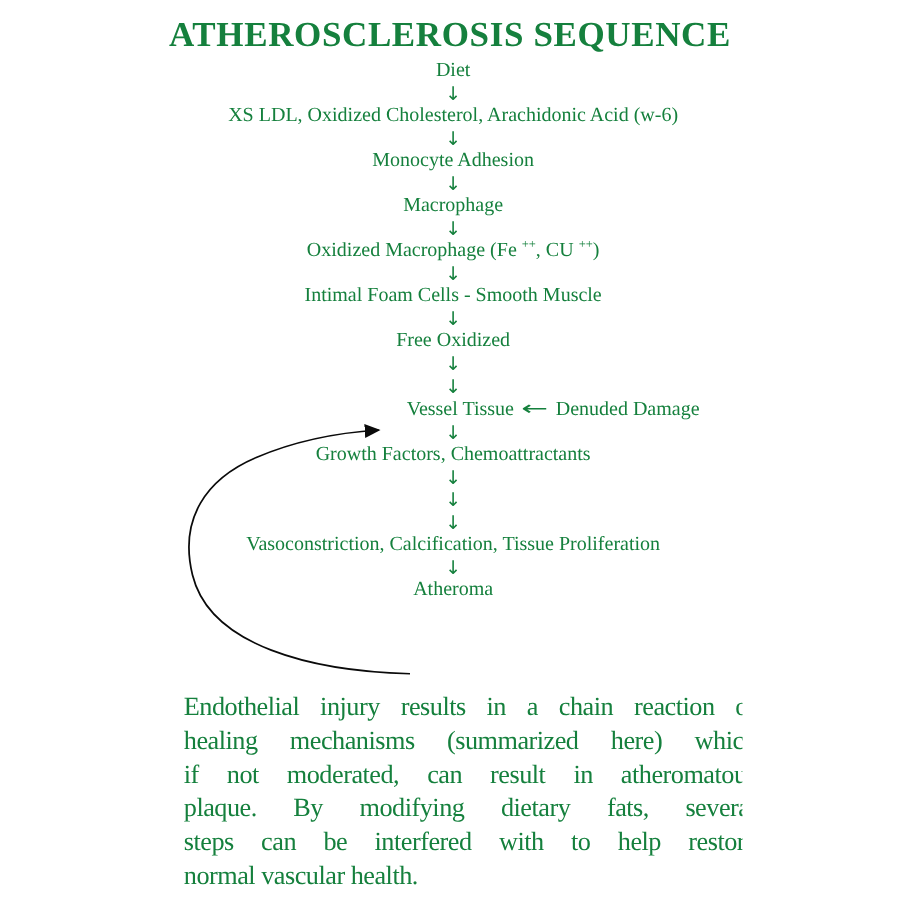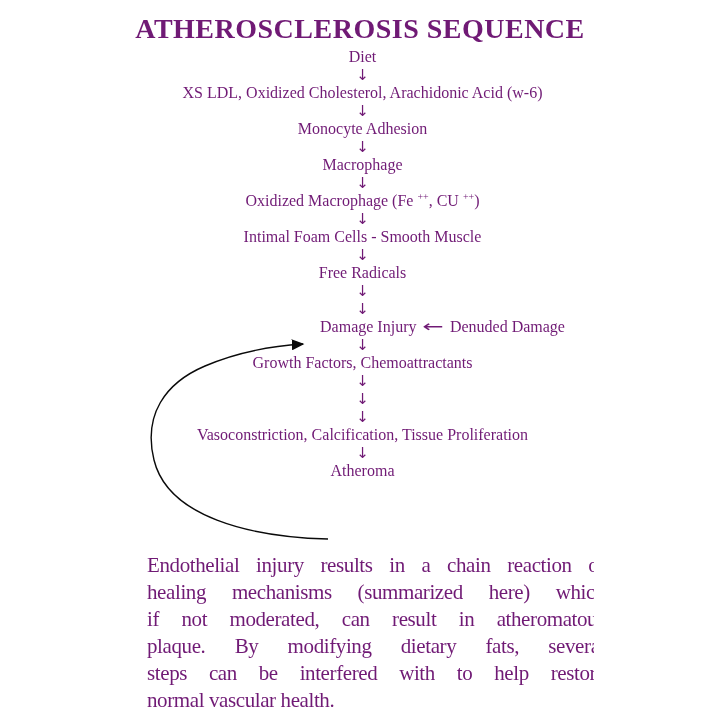--- a/index.html
+++ b/index.html
@@ -1,21 +1,21 @@
 <!DOCTYPE html>
 <html><head>
 <meta charset="utf-8">
 <style>
   html, body { margin: 0; padding: 0; background: #ffffff; }
   .slide {
     position: relative;
     width: 720px;
     height: 720px;
     background: #ffffff;
-    color: #701a75;
+    color: #15803d;
     font-family: "Liberation Serif", "DejaVu Serif", serif;
     overflow: hidden;
   }
   .title {
     margin-top: 14px;
     text-align: center;
     font-size: 28px;
     font-weight: 700;
     line-height: 30px;
     letter-spacing: 0.5px;
@@ -83,24 +83,24 @@
       <div class="step-row">XS LDL, Oxidized Cholesterol, Arachidonic Acid (w-6)</div>
       <div class="arrow-row">↓</div>
       <div class="step-row">Monocyte Adhesion</div>
       <div class="arrow-row">↓</div>
       <div class="step-row">Macrophage</div>
       <div class="arrow-row">↓</div>
       <div class="step-row"><span>Oxidized Macrophage (Fe </span><sup>++</sup><span>, CU </span><sup>++</sup><span>)</span></div>
       <div class="arrow-row">↓</div>
       <div class="step-row">Intimal Foam Cells - Smooth Muscle</div>
       <div class="arrow-row">↓</div>
-      <div class="step-row">Free Radicals</div>
+      <div class="step-row">Free Oxidized</div>
       <div class="arrow-row">↓</div>
       <div class="arrow-row">↓</div>
-      <div class="step-row" style="transform: translateX(80px);"><span>Damage Injury</span><span class="left-arrow">←</span><span>Denuded Damage</span></div>
+      <div class="step-row" style="transform: translateX(80px);"><span>Vessel Tissue</span><span class="left-arrow">←</span><span>Denuded Damage</span></div>
       <div class="arrow-row">↓</div>
       <div class="step-row">Growth Factors, Chemoattractants</div>
       <div class="arrow-row">↓</div>
       <div class="arrow-row">↓</div>
       <div class="arrow-row">↓</div>
       <div class="step-row">Vasoconstriction, Calcification, Tissue Proliferation</div>
       <div class="arrow-row">↓</div>
       <div class="step-row">Atheroma</div>
     </div>
 

